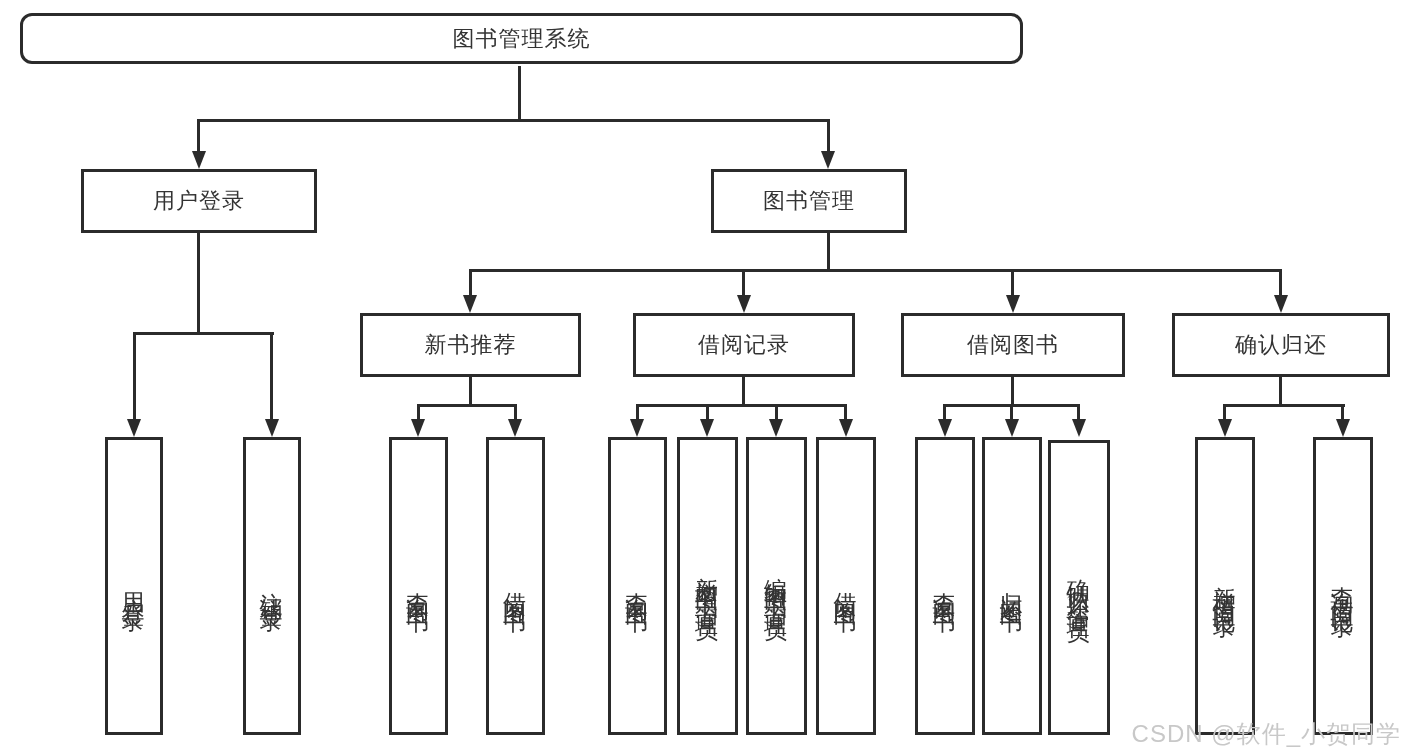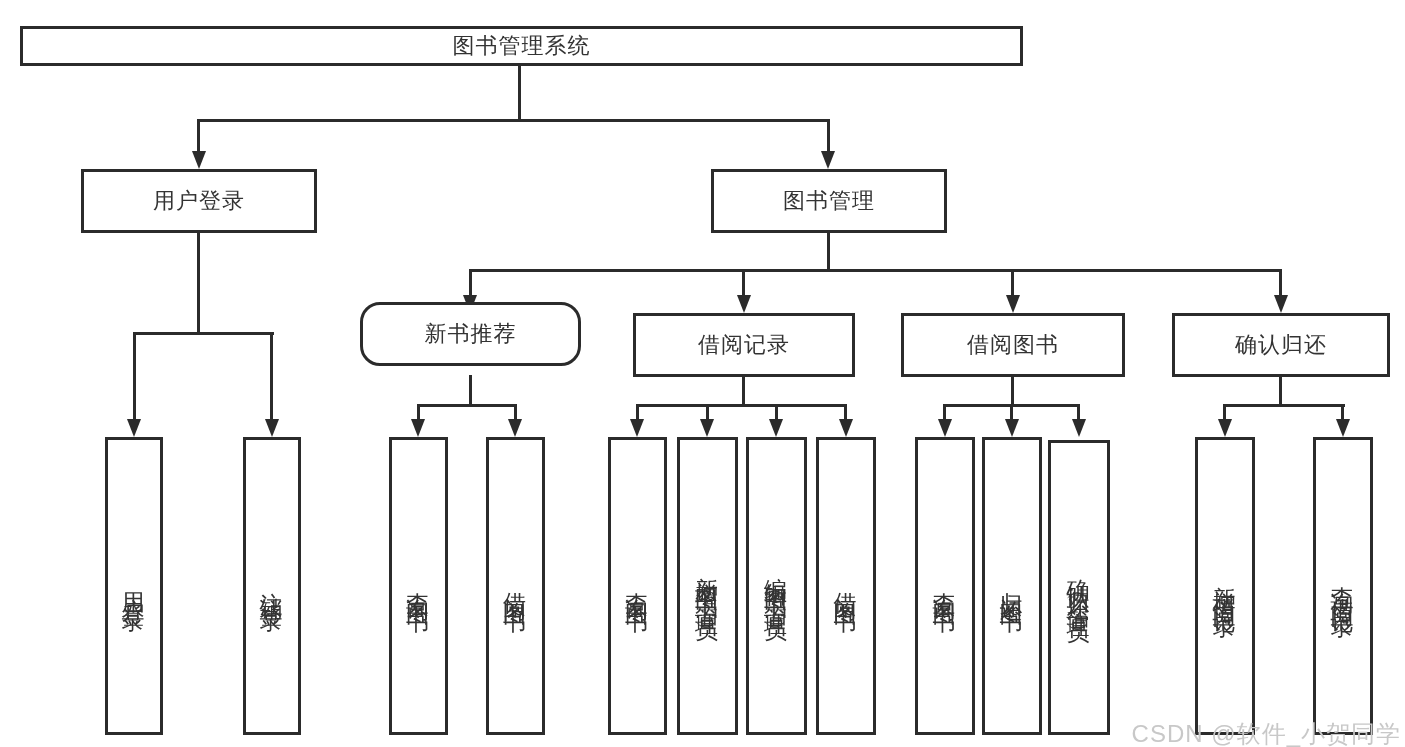--- a/index.html
+++ b/index.html
@@ -53,35 +53,35 @@
     letter-spacing:1px;
     z-index:5;
     white-space:nowrap;
   }
 </style>
 </head>
 <body>
 
 <div id="canvas">
 
-  <div class="box" style="left:20px;top:26px;width:1003px;height:40px;">
+  <div class="box" style="left:20px;top:13px;width:1003px;height:51px;border-radius:12px;">
     <span>图书管理系统</span>
   </div>
 
   <div class="vline" style="left:518px;top:66px;height:55px;"></div>
   <div class="hline" style="left:197px;top:119px;width:633px;"></div>
   <div class="vline" style="left:197px;top:119px;height:33px;"></div>
   <div class="arrow" style="left:192px;top:151px;"></div>
   <div class="vline" style="left:827px;top:119px;height:33px;"></div>
   <div class="arrow" style="left:821px;top:151px;"></div>
 
   <div class="box" style="left:81px;top:169px;width:236px;height:64px;">
     <span>用户登录</span>
   </div>
-  <div class="box" style="left:711px;top:169px;width:236px;height:64px;">
+  <div class="box" style="left:711px;top:169px;width:196px;height:64px;">
     <span>图书管理</span>
   </div>
 
   <div class="vline" style="left:197px;top:233px;height:102px;"></div>
   <div class="hline" style="left:133px;top:332px;width:141px;"></div>
   <div class="vline" style="left:133px;top:332px;height:88px;"></div>
   <div class="arrow" style="left:127px;top:419px;"></div>
   <div class="vline" style="left:270px;top:332px;height:88px;"></div>
   <div class="arrow" style="left:265px;top:419px;"></div>
 
@@ -89,21 +89,21 @@
   <div class="hline" style="left:469px;top:269px;width:813px;"></div>
   <div class="vline" style="left:469px;top:269px;height:28px;"></div>
   <div class="arrow" style="left:463px;top:295px;"></div>
   <div class="vline" style="left:742px;top:269px;height:28px;"></div>
   <div class="arrow" style="left:737px;top:295px;"></div>
   <div class="vline" style="left:1011px;top:269px;height:28px;"></div>
   <div class="arrow" style="left:1006px;top:295px;"></div>
   <div class="vline" style="left:1279px;top:269px;height:28px;"></div>
   <div class="arrow" style="left:1274px;top:295px;"></div>
 
-  <div class="box" style="left:360px;top:302px;width:221px;height:64px;border-radius:20px;">
+  <div class="box" style="left:360px;top:313px;width:221px;height:64px;">
     <span>新书推荐</span>
   </div>
   <div class="box" style="left:633px;top:313px;width:222px;height:64px;">
     <span>借阅记录</span>
   </div>
   <div class="box" style="left:901px;top:313px;width:224px;height:64px;">
     <span>借阅图书</span>
   </div>
   <div class="box" style="left:1172px;top:313px;width:218px;height:64px;">
     <span>确认归还</span>

